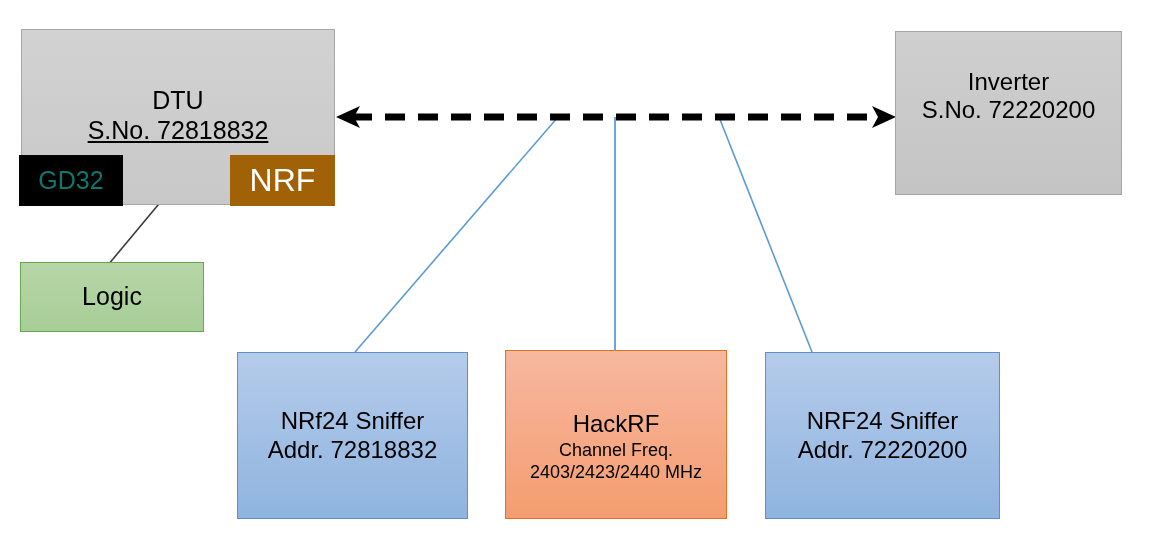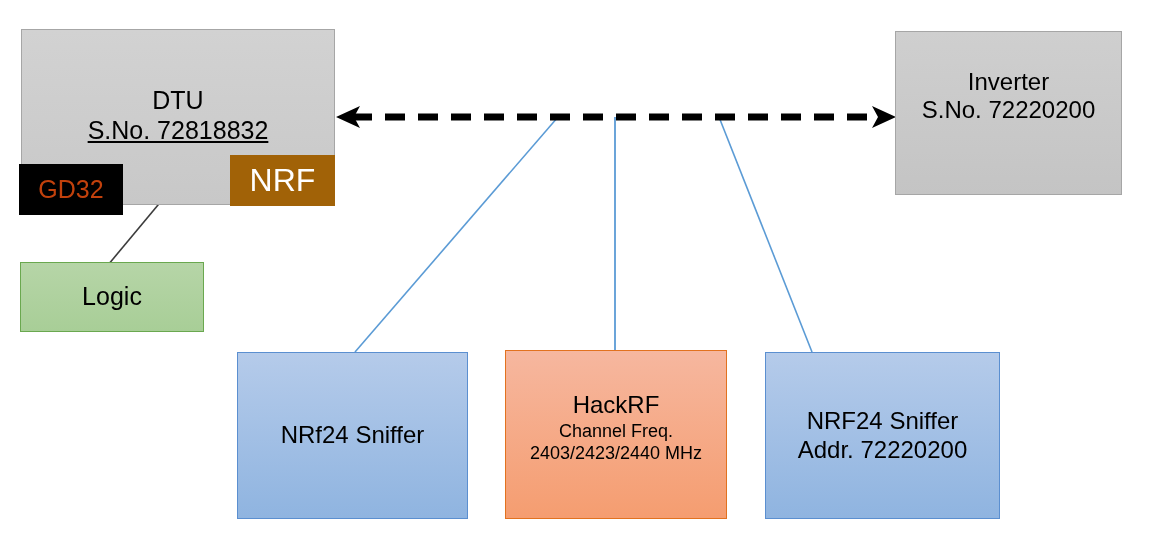--- a/index.html
+++ b/index.html
@@ -37,25 +37,25 @@
     background: linear-gradient(to bottom, #d2d2d2 0%, #c8c8c8 100%);
     border: 1px solid #a6a6a6;
     justify-content: flex-start;
     padding-top: 56px;
   }
   #dtu-box .line1 { font-size: 25px; }
   #dtu-box .line2 { font-size: 25px; text-decoration: underline; }
 
   #gd32-box {
     left: 19px;
-    top: 164px;
+    top: 155px;
     width: 104px;
     height: 51px;
     background: #000000;
-    color: #c2410c;
+    color: #0f766e;
     font-size: 25px;
   }
   #nrf-box {
     left: 230px;
     top: 155px;
     width: 105px;
     height: 51px;
     background: #a16207;
     color: #ffffff;
     font-size: 32px;
@@ -103,21 +103,21 @@
     width: 235px;
     height: 167px;
   }
   #hackrf-box {
     left: 505px;
     top: 350px;
     width: 222px;
     height: 169px;
     background: linear-gradient(to bottom, #f6b79f 0%, #f59d70 100%);
     border: 1px solid #e2721f;
-    padding-top: 40px;
+    padding-top: 59px;
     justify-content: flex-start;
   }
   #hackrf-box .title { font-size: 24px; margin-bottom: 2px; }
   #hackrf-box .sub  { font-size: 18px; }
 
   svg.overlay {
     position: absolute;
     left: 0;
     top: 0;
     width: 1157px;
@@ -172,20 +172,21 @@
     <div>Logic</div>
   </div>
 
   <div class="node" id="inverter-box">
     <div>Inverter</div>
     <div>S.No. 72220200</div>
   </div>
 
   <div class="node sniffer" id="sniffer1-box">
     <div>NRf24 Sniffer</div>
+    <div>Addr. 72818832</div>
   </div>
 
   <div class="node" id="hackrf-box">
     <div class="title">HackRF</div>
     <div class="sub">Channel Freq.</div>
     <div class="sub">2403/2423/2440 MHz</div>
   </div>
 
   <div class="node sniffer" id="sniffer2-box">
     <div>NRF24 Sniffer</div>

